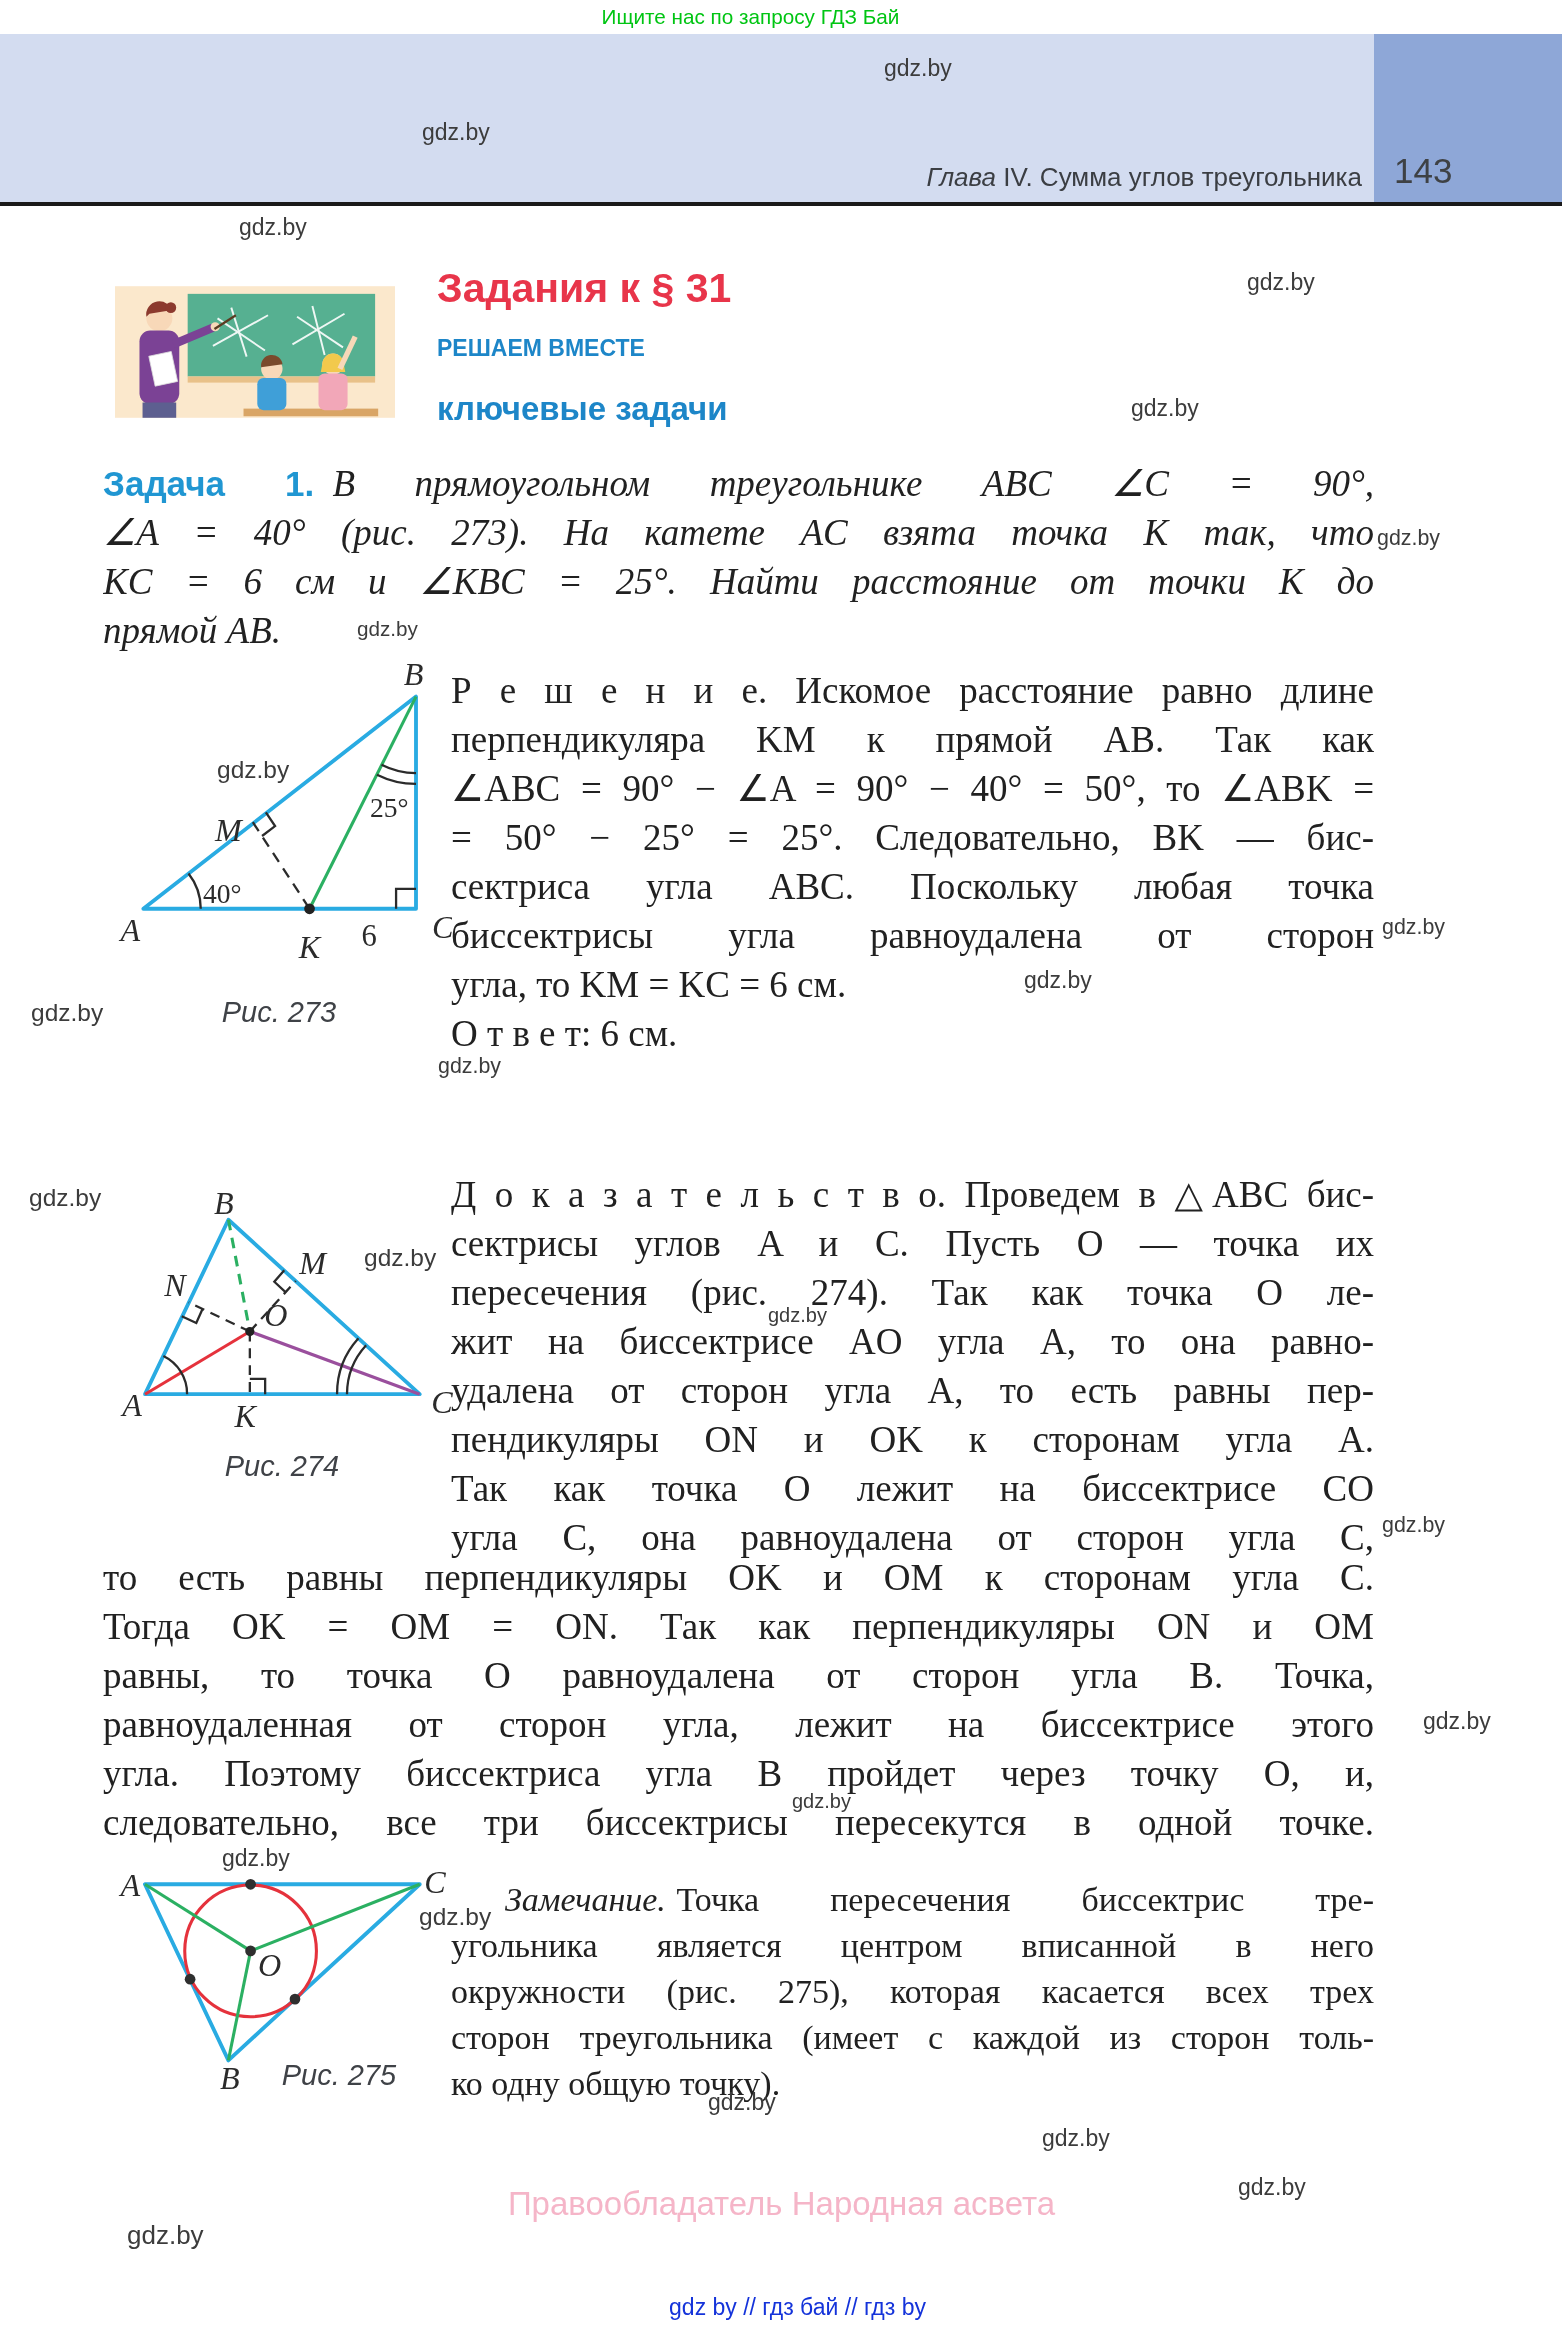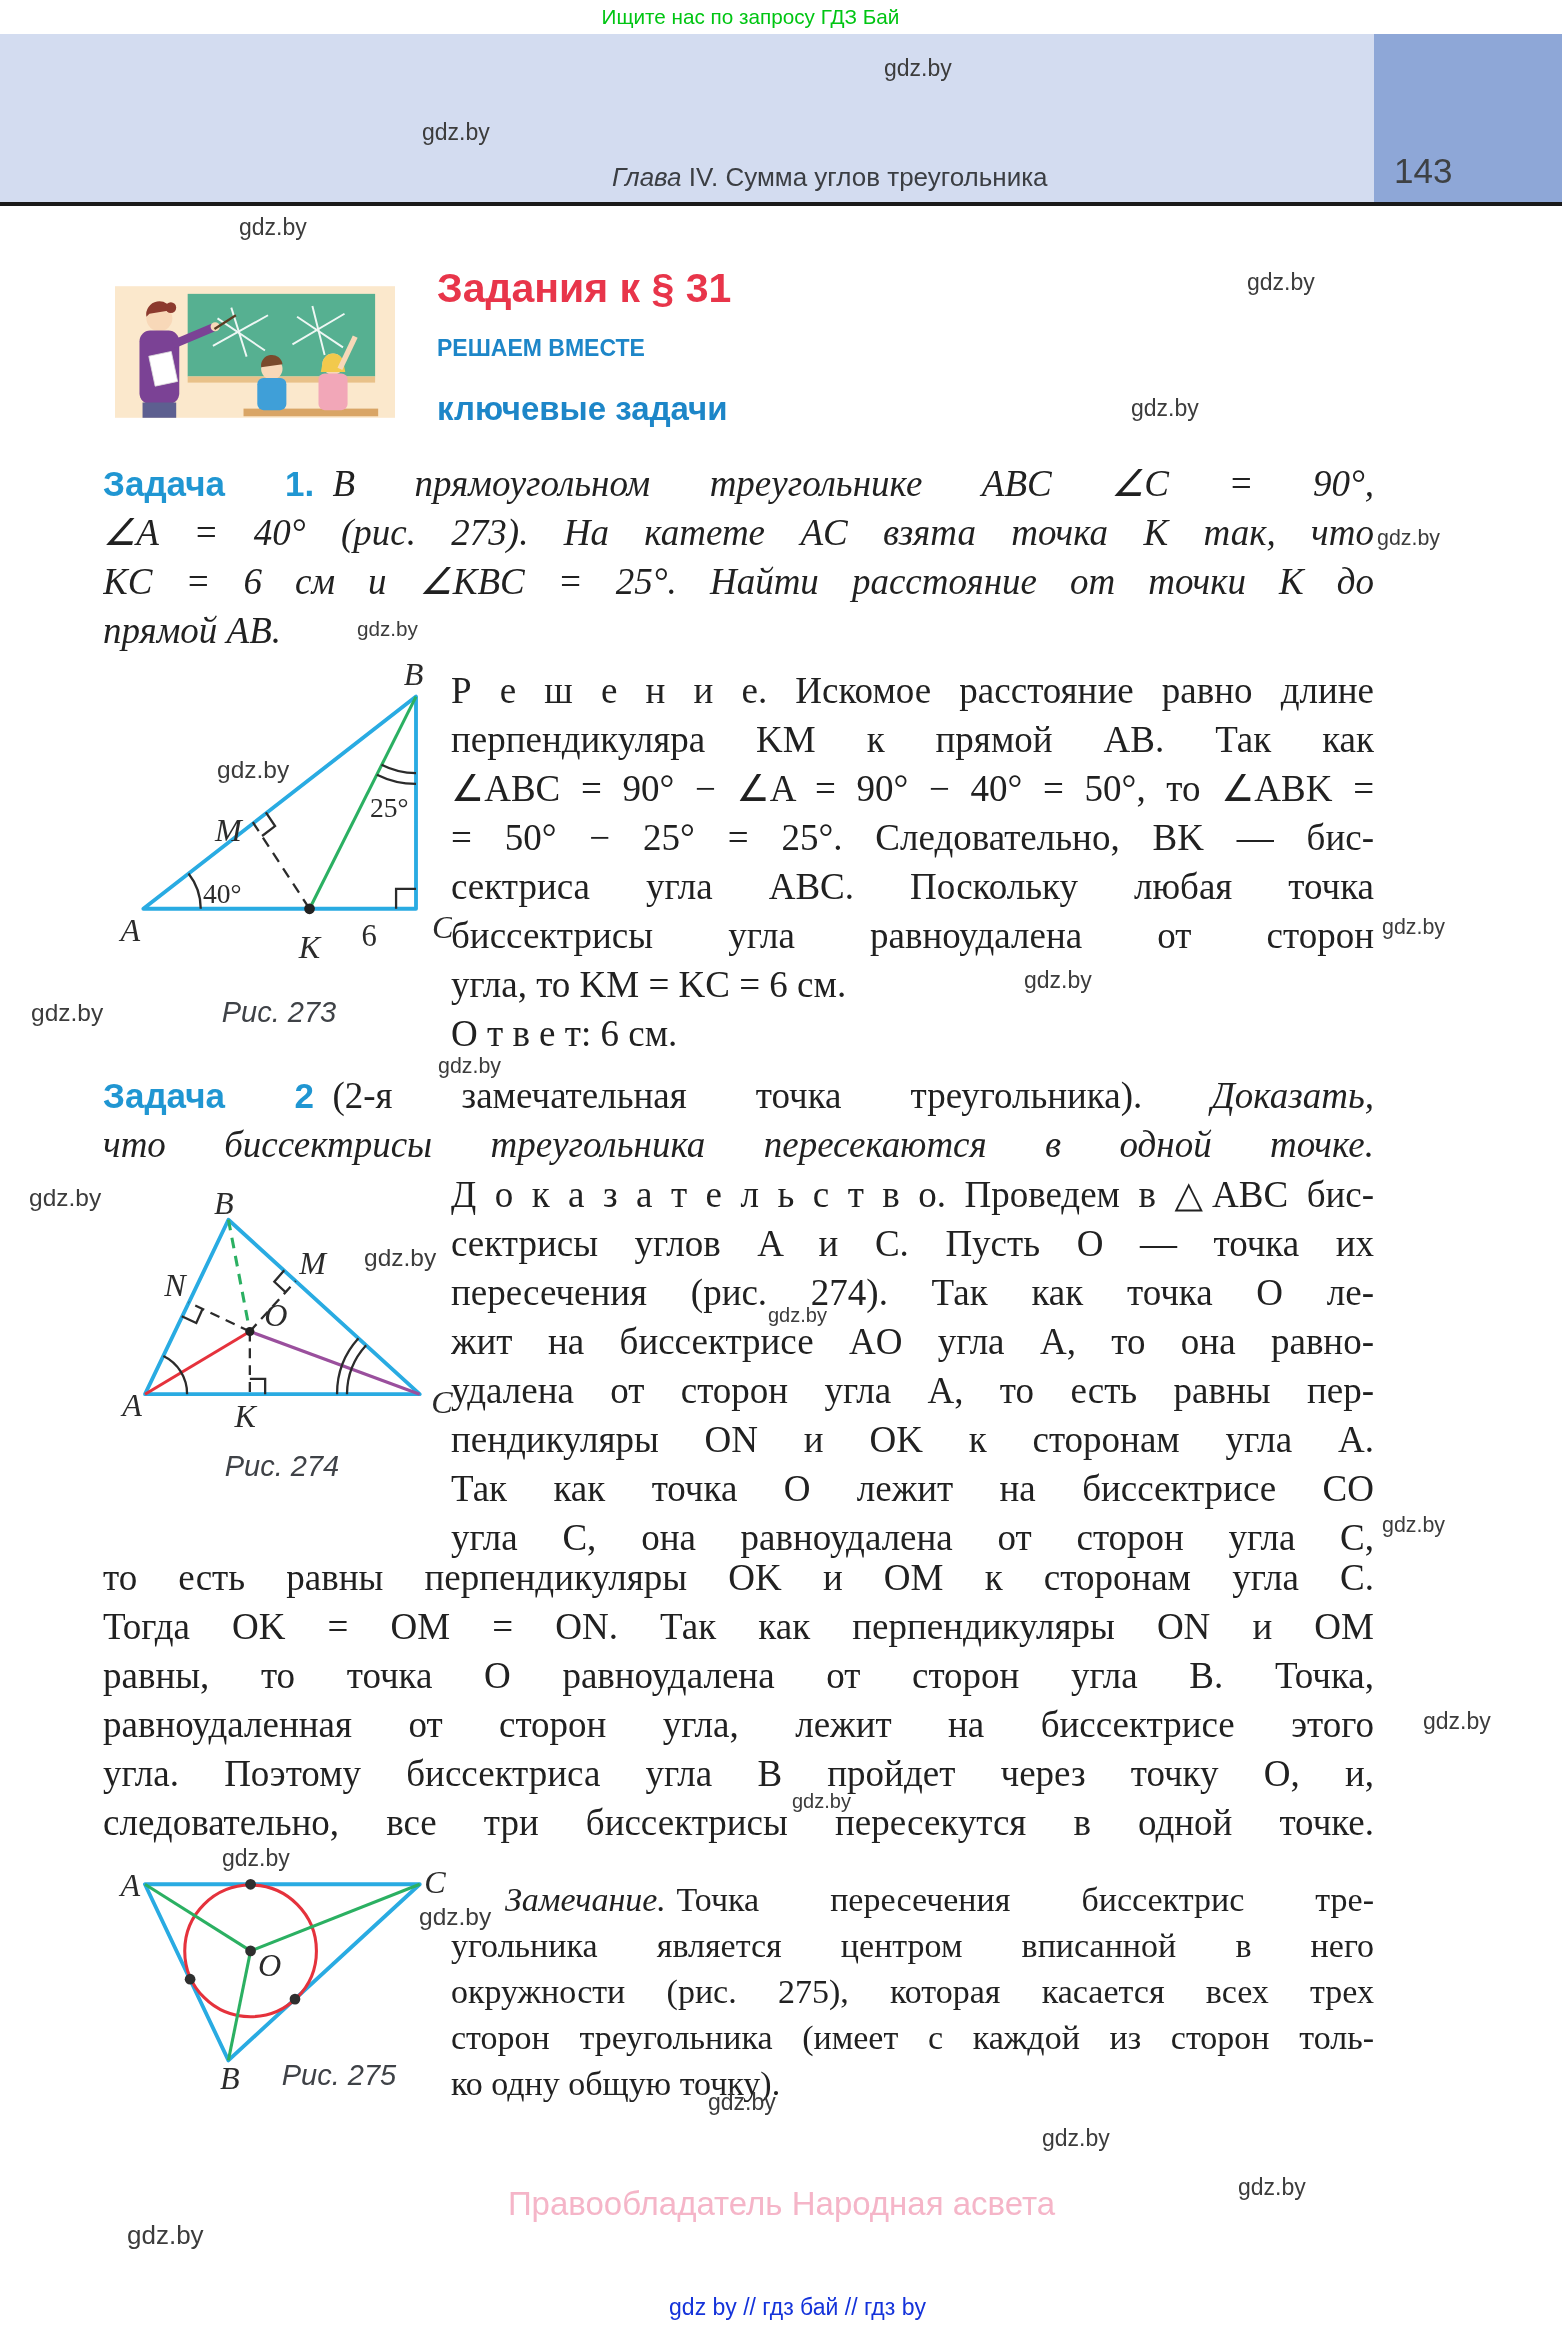--- a/index.html
+++ b/index.html
@@ -12,21 +12,21 @@
   .line{height:49px;line-height:49px;overflow:hidden;}
   .just{text-align:justify;text-align-last:justify;}
   .col{position:absolute;}
   .tasklabel{font-family:"Liberation Sans",sans-serif;font-weight:bold;font-style:normal;
              color:#2096d2;font-size:35px;padding-right:18.4px;margin-top:18px;}
   .figcap{position:absolute;font-family:"Liberation Sans",sans-serif;font-style:italic;
           font-size:29px;color:#3f4247;text-align:center;}
   .band{position:absolute;left:0;top:34px;width:1563px;height:168px;background:#d3dcf0;}
   .pagebox{position:absolute;left:1374px;top:34px;width:189px;height:168px;background:#8ea7d7;}
   .rule{position:absolute;left:0;top:202px;width:1563px;height:3.8px;background:#1a1a1a;}
-  .chapter{position:absolute;left:612px;top:162px;width:750px;text-align:left;
+  .chapter{position:absolute;left:612px;top:162px;width:750px;text-align:right;
            font-size:26px;color:#3b3e43;}
   .pagenum{position:absolute;left:1394px;top:151px;font-size:35px;color:#3e4144;}
   .toplink{position:absolute;left:0;top:4.6px;width:1501px;text-align:center;
            font-size:20.7px;color:#00c513;}
   .redtitle{position:absolute;left:437px;top:265px;font-size:41px;font-weight:bold;color:#e8354a;}
   .sub1{position:absolute;left:437px;top:335px;font-size:23px;font-weight:bold;color:#1d86c8;}
   .sub2{position:absolute;left:437px;top:390px;font-size:33px;font-weight:bold;color:#1d86c8;}
   .remark-line{height:46px;line-height:46px;overflow:hidden;font-size:34px;}
   .footer-pink{position:absolute;left:0;top:2185px;width:1563px;text-align:center;
                font-size:33px;color:#f5b5c8;}
@@ -135,24 +135,20 @@
     <div class="line serif just">= 50° − 25° = 25°. Следовательно, BK — бис-</div>
     <div class="line serif just">сектриса угла ABC. Поскольку любая точка</div>
     <div class="line serif just">биссектрисы угла равноудалена от сторон</div>
     <div class="line serif">угла, то KM = KC = 6 см.</div>
     <div class="line serif">О т в е т: 6 см.</div>
   </div>
   <div class="wm" style="left:1382px;top:915px;font-size:21.4px;">gdz.by</div>
   <div class="wm" style="left:1024px;top:967px;font-size:23px;">gdz.by</div>
 
   <div class="wm" style="left:438px;top:1054px;font-size:21.4px;">gdz.by</div>
-  <div class="col" style="left:103px;top:1071px;width:1271px;">
-    <div class="line serif just"><span class="tasklabel">Задача 2</span><span>(2-я замечательная точка треугольника).</span><span> </span><span class="it">Доказать,</span></div>
-    <div class="line serif it just">что биссектрисы треугольника пересекаются в одной точке.</div>
-  </div>
   <div class="wm" style="left:29px;top:1184px;font-size:24.5px;">gdz.by</div>
 
   <svg class="abs" style="left:92px;top:1193px;" width="383" height="306" viewBox="0 0 500 400">
     <polygon points="69,263 178,35 428,263" fill="none" stroke="#29abe2" stroke-width="5" stroke-linejoin="round"></polygon>
     <line x1="69" y1="263" x2="206" y2="181" stroke="#e5323c" stroke-width="4"></line>
     <line x1="206" y1="181" x2="428" y2="263" stroke="#9a4f9d" stroke-width="4"></line>
     <line x1="178" y1="35" x2="206" y2="181" stroke="#2bb062" stroke-width="4" stroke-dasharray="14 10"></line>
     <g stroke="#2b2b2b" stroke-width="3" stroke-dasharray="13 9">
       <line x1="206" y1="181" x2="126" y2="143"></line>
       <line x1="206" y1="181" x2="266" y2="115"></line>

